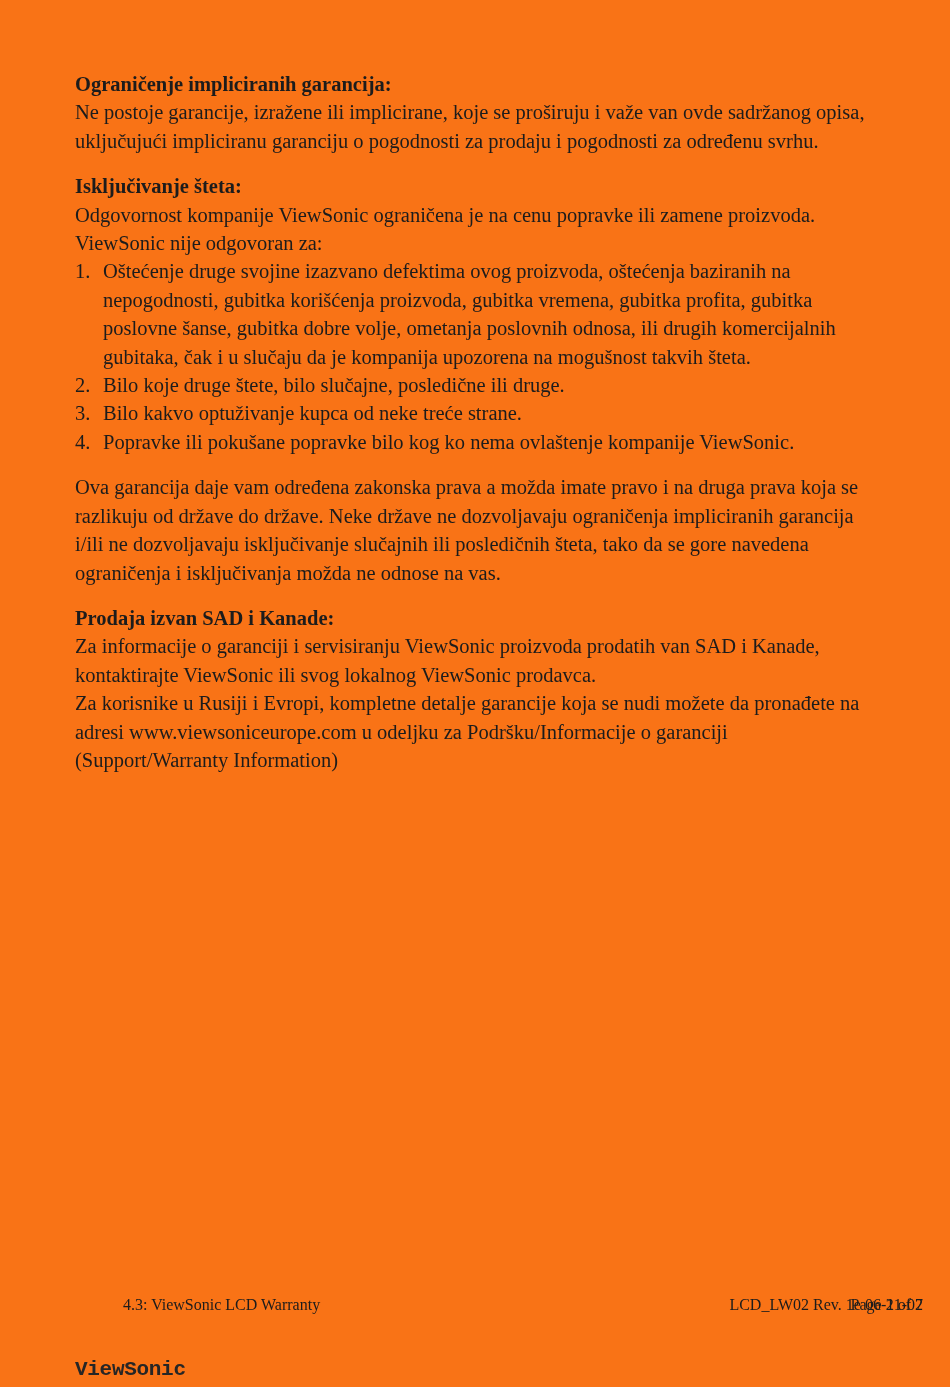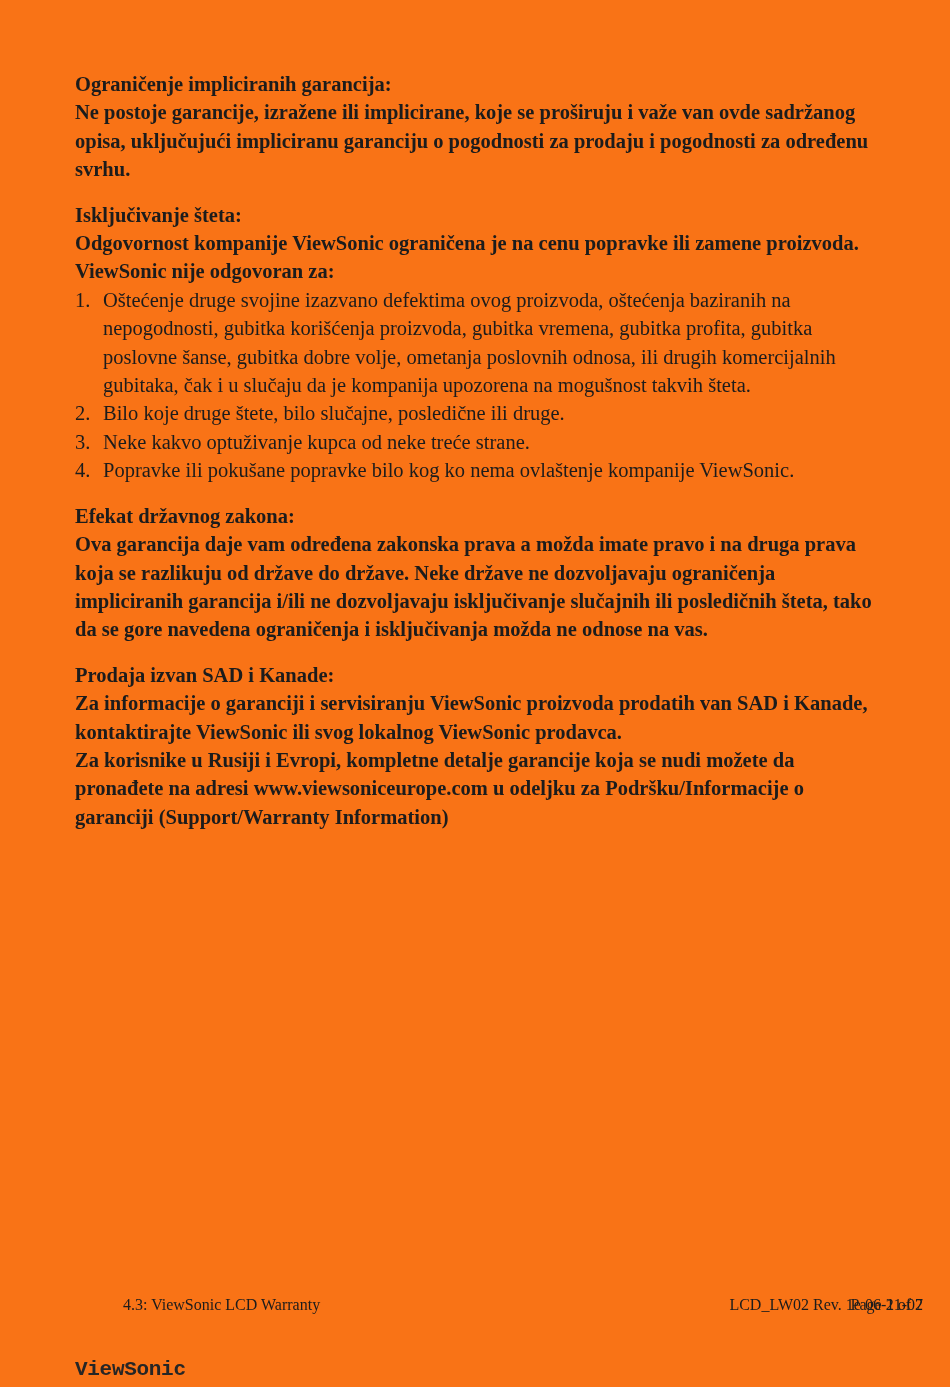--- a/index.html
+++ b/index.html
@@ -30,21 +30,20 @@
   .section h2 {
     font-size: 20.5px;
     line-height: 28.4px;
     font-weight: bold;
     margin: 0;
     padding: 0;
   }
   .section p {
     margin: 0;
     padding: 0;
-    font-weight: bold;
   }
   .num-list { margin: 0; padding: 0; }
   .li { display: flex; }
   .li .num {
     flex: 0 0 28px;
     width: 28px;
   }
   .li .li-text { flex: 1 1 auto; }
   .footer-line {
     position: absolute;
@@ -87,31 +86,30 @@
         <div class="li">
           <span class="num">1.</span>
           <span class="li-text">Oštećenje druge svojine izazvano defektima ovog proizvoda, oštećenja baziranih na nepogodnosti, gubitka korišćenja proizvoda, gubitka vremena, gubitka profita, gubitka poslovne šanse, gubitka dobre volje, ometanja poslovnih odnosa, ili drugih komercijalnih gubitaka, čak i u slučaju da je kompanija upozorena na mogušnost takvih šteta.</span>
         </div>
         <div class="li">
           <span class="num">2.</span>
           <span class="li-text">Bilo koje druge štete, bilo slučajne, posledične ili druge.</span>
         </div>
         <div class="li">
           <span class="num">3.</span>
-          <span class="li-text">Neke kakvo optuživanje kupca od neke treće strane.</span>
+          <span class="li-text">Bilo kakvo optuživanje kupca od neke treće strane.</span>
         </div>
         <div class="li">
           <span class="num">4.</span>
           <span class="li-text">Popravke ili pokušane popravke bilo kog ko nema ovlaštenje kompanije ViewSonic.</span>
         </div>
       </div>
     </div>
 
     <div class="section">
-      <h2>Efekat državnog zakona:</h2>
       <p>Ova garancija daje vam određena zakonska prava a možda imate pravo i na druga prava koja se razlikuju od države do države. Neke države ne dozvoljavaju ograničenja impliciranih garancija i/ili ne dozvoljavaju isključivanje slučajnih ili posledičnih šteta, tako da se gore navedena ograničenja i isključivanja možda ne odnose na vas.</p>
     </div>
 
     <div class="section">
       <h2>Prodaja izvan SAD i Kanade:</h2>
       <p>Za informacije o garanciji i servisiranju ViewSonic proizvoda prodatih van SAD i Kanade, kontaktirajte ViewSonic ili svog lokalnog ViewSonic prodavca.</p>
       <p>Za korisnike u Rusiji i Evropi, kompletne detalje garancije koja se nudi možete da pronađete na adresi www.viewsoniceurope.com u odeljku za Podršku/Informacije o garanciji (Support/Warranty Information)</p>
     </div>
 
   </div>

